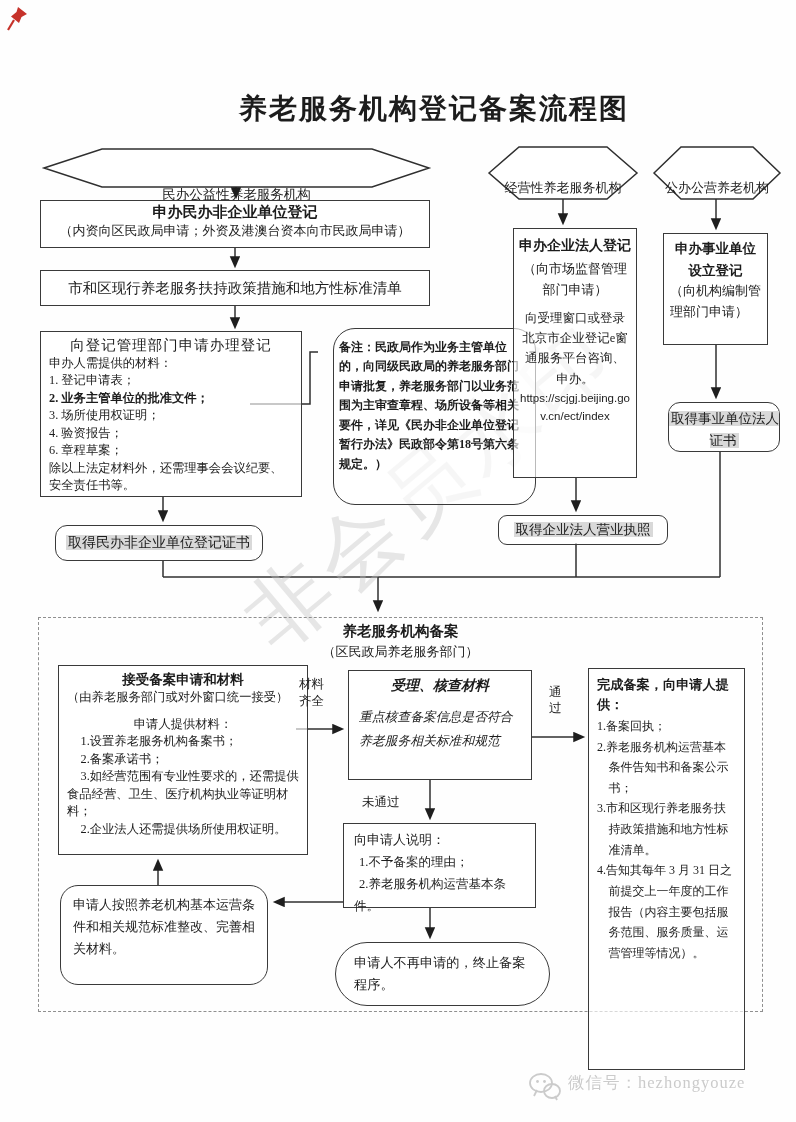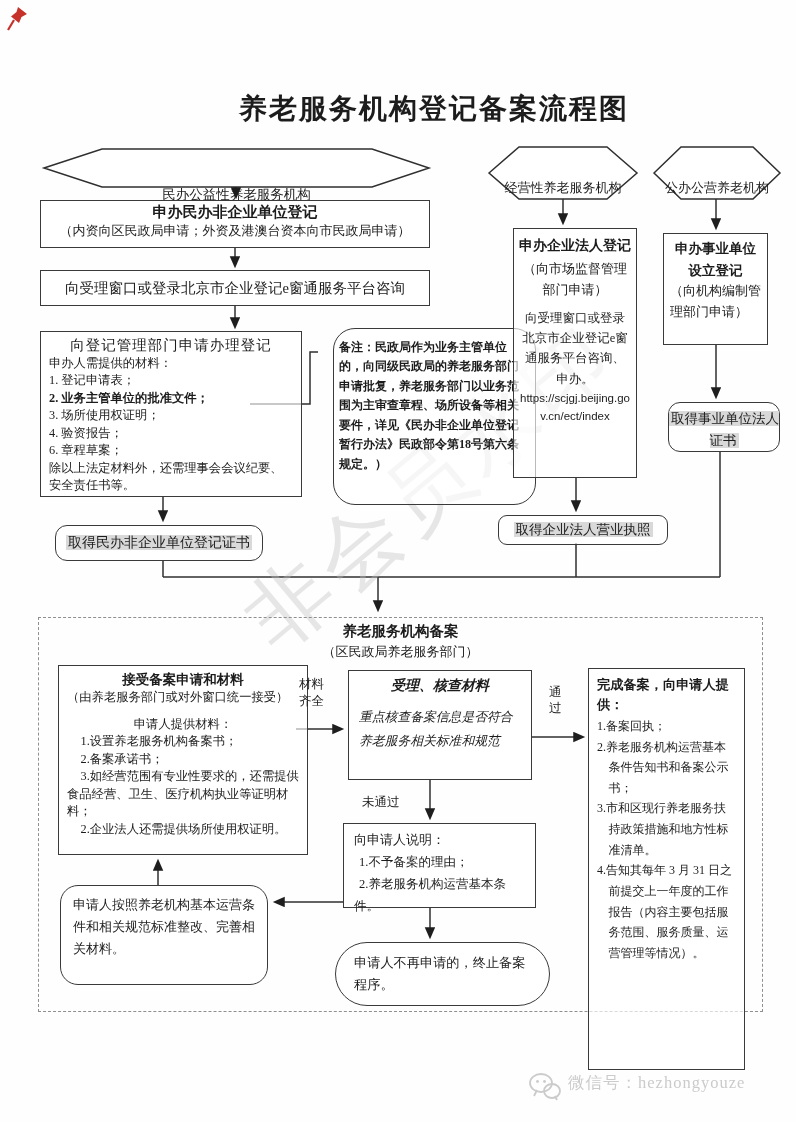--- a/index.html
+++ b/index.html
@@ -85,21 +85,21 @@
 
   <div class="hex-label" style="left:44px;top:158px;width:385px;font-size:13.5px;">民办公益性养老服务机构</div>
   <div class="hex-label" style="left:489px;top:151px;width:148px;">经营性养老服务机构</div>
   <div class="hex-label" style="left:654px;top:151px;width:126px;">公办公营养老机构</div>
 
   <div class="box center" style="left:40px;top:200px;width:390px;height:48px;padding-top:2px;">
     <div class="bold" style="font-size:15px;">申办民办非企业单位登记</div>
     <div style="font-size:13px;">（内资向区民政局申请；外资及港澳台资本向市民政局申请）</div>
   </div>
 
-  <div class="box center" style="left:40px;top:270px;width:390px;height:36px;line-height:34px;font-size:14.5px;">向受理窗口或登录北京市企业登记e窗通服务平台咨询</div>
+  <div class="box center" style="left:40px;top:270px;width:390px;height:36px;line-height:34px;font-size:14.5px;">市和区现行养老服务扶持政策措施和地方性标准清单</div>
 
   <div class="box" style="left:40px;top:331px;width:262px;height:166px;padding:4px 8px;">
     <div class="center bold" style="font-size:14.5px;font-weight:normal;letter-spacing:1px;">向登记管理部门申请办理登记</div>
     <div class="small-list">申办人需提供的材料：</div>
     <div class="small-list">1. 登记申请表；</div>
     <div class="small-list bold">2. 业务主管单位的批准文件；</div>
     <div class="small-list">3. 场所使用权证明；</div>
     <div class="small-list">4. 验资报告；</div>
     <div class="small-list">6. 章程草案；</div>
     <div class="small-list">除以上法定材料外，还需理事会会议纪要、安全责任书等。</div>

